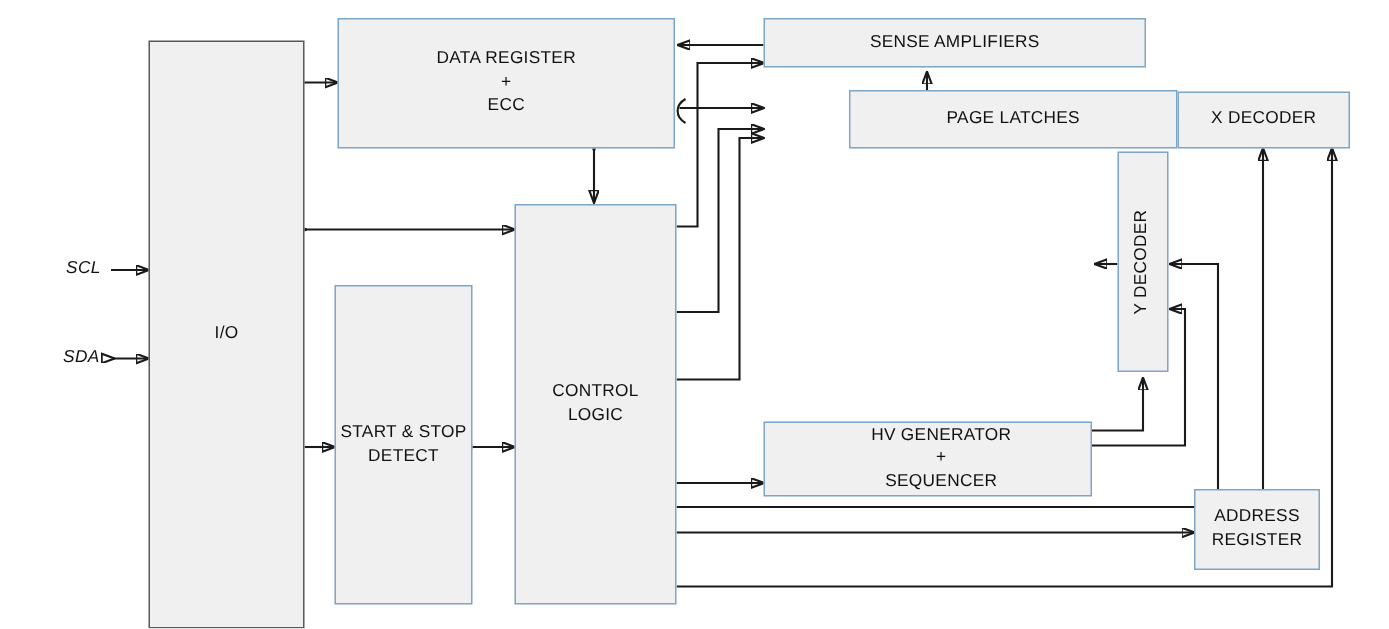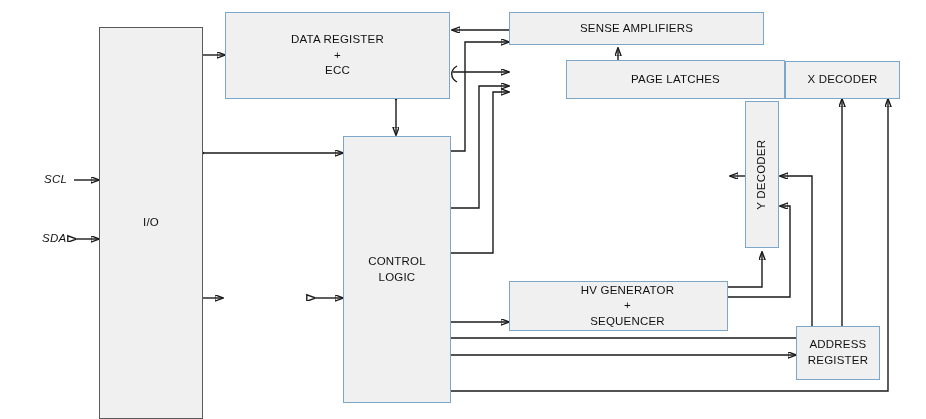--- a/index.html
+++ b/index.html
@@ -115,20 +115,24 @@
   <div class="blk dark" style="left:99px;top:11px;width:104px;height:392px;margin-top:16px;">
     <span class="lbl">I/O</span>
   </div>
 
   <div class="blk" style="left:225px;top:12px;width:225px;height:87px;">
     <span class="lbl">DATA REGISTER
 +
 ECC</span>
   </div>
 
+  <div class="blk" style="left:223px;top:190px;width:92px;height:213px;">
+    <span class="lbl">START &amp; STOP
+DETECT</span>
+  </div>
 
   <div class="blk" style="left:343px;top:136px;width:108px;height:267px;">
     <span class="lbl">CONTROL
 LOGIC</span>
   </div>
 
   <div class="blk" style="left:509px;top:12px;width:255px;height:33px;">
     <span class="lbl">SENSE AMPLIFIERS</span>
   </div>
 

